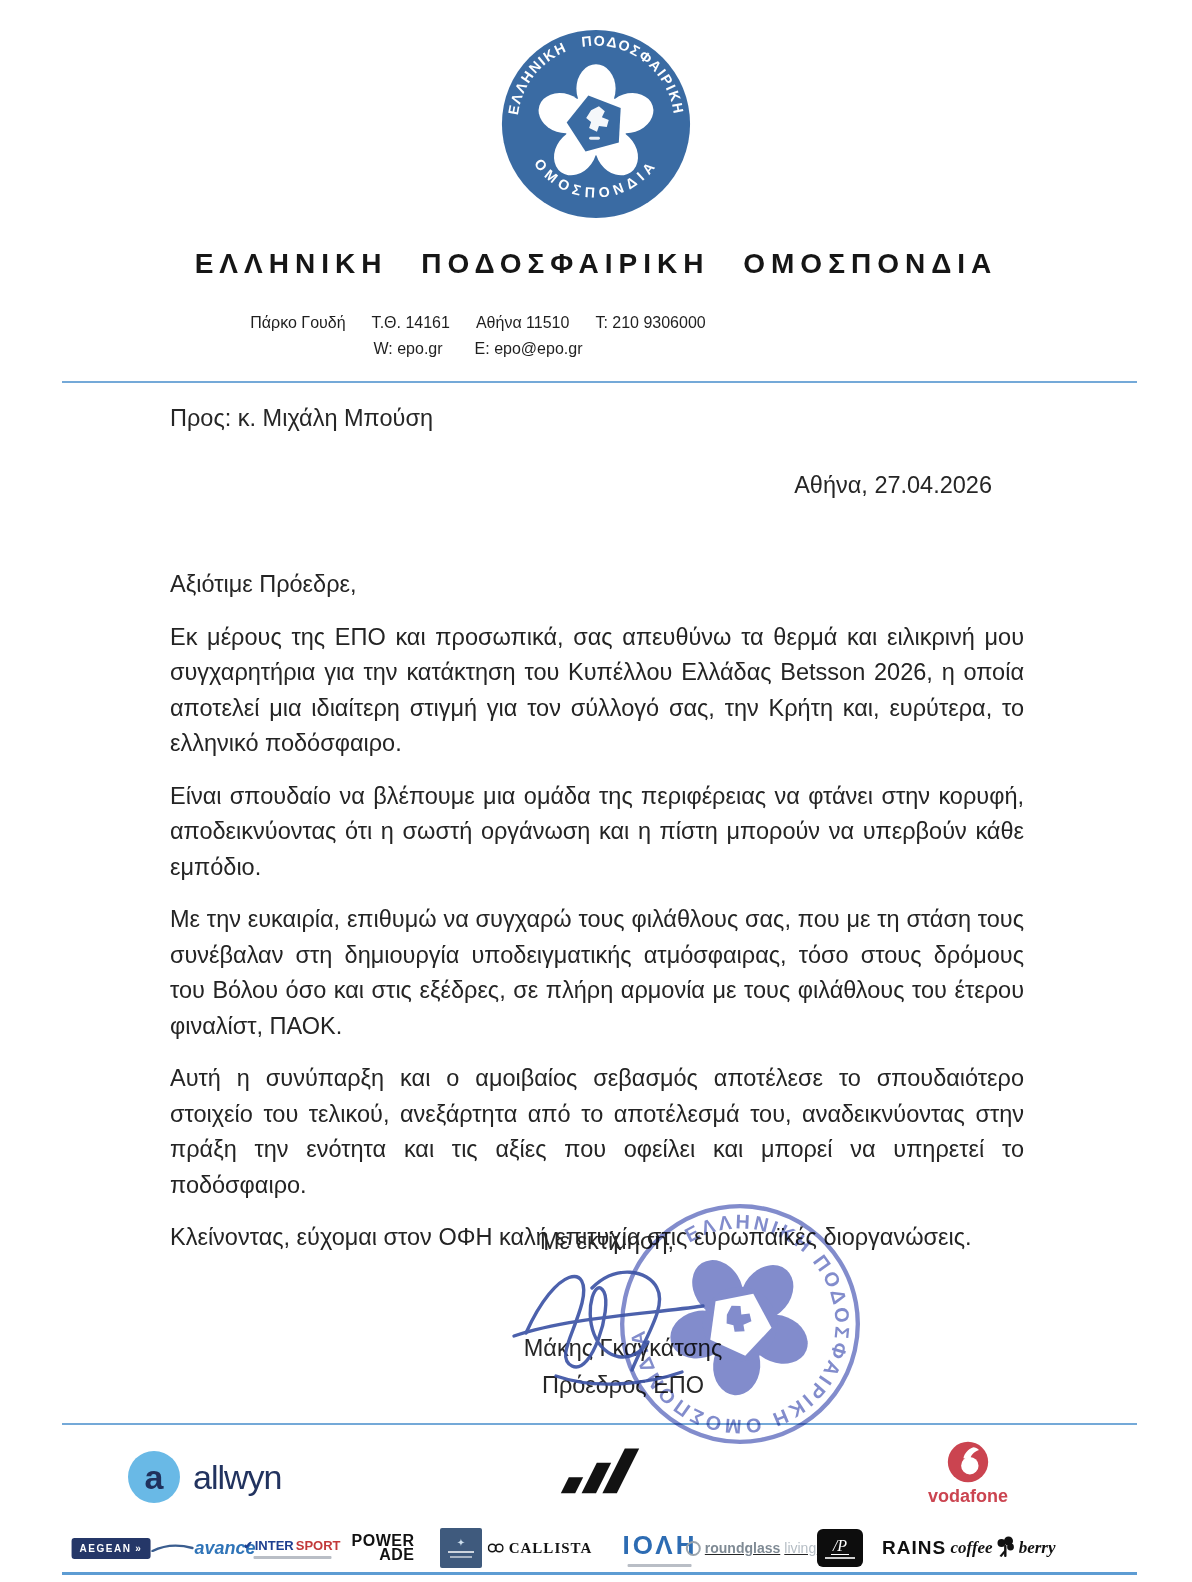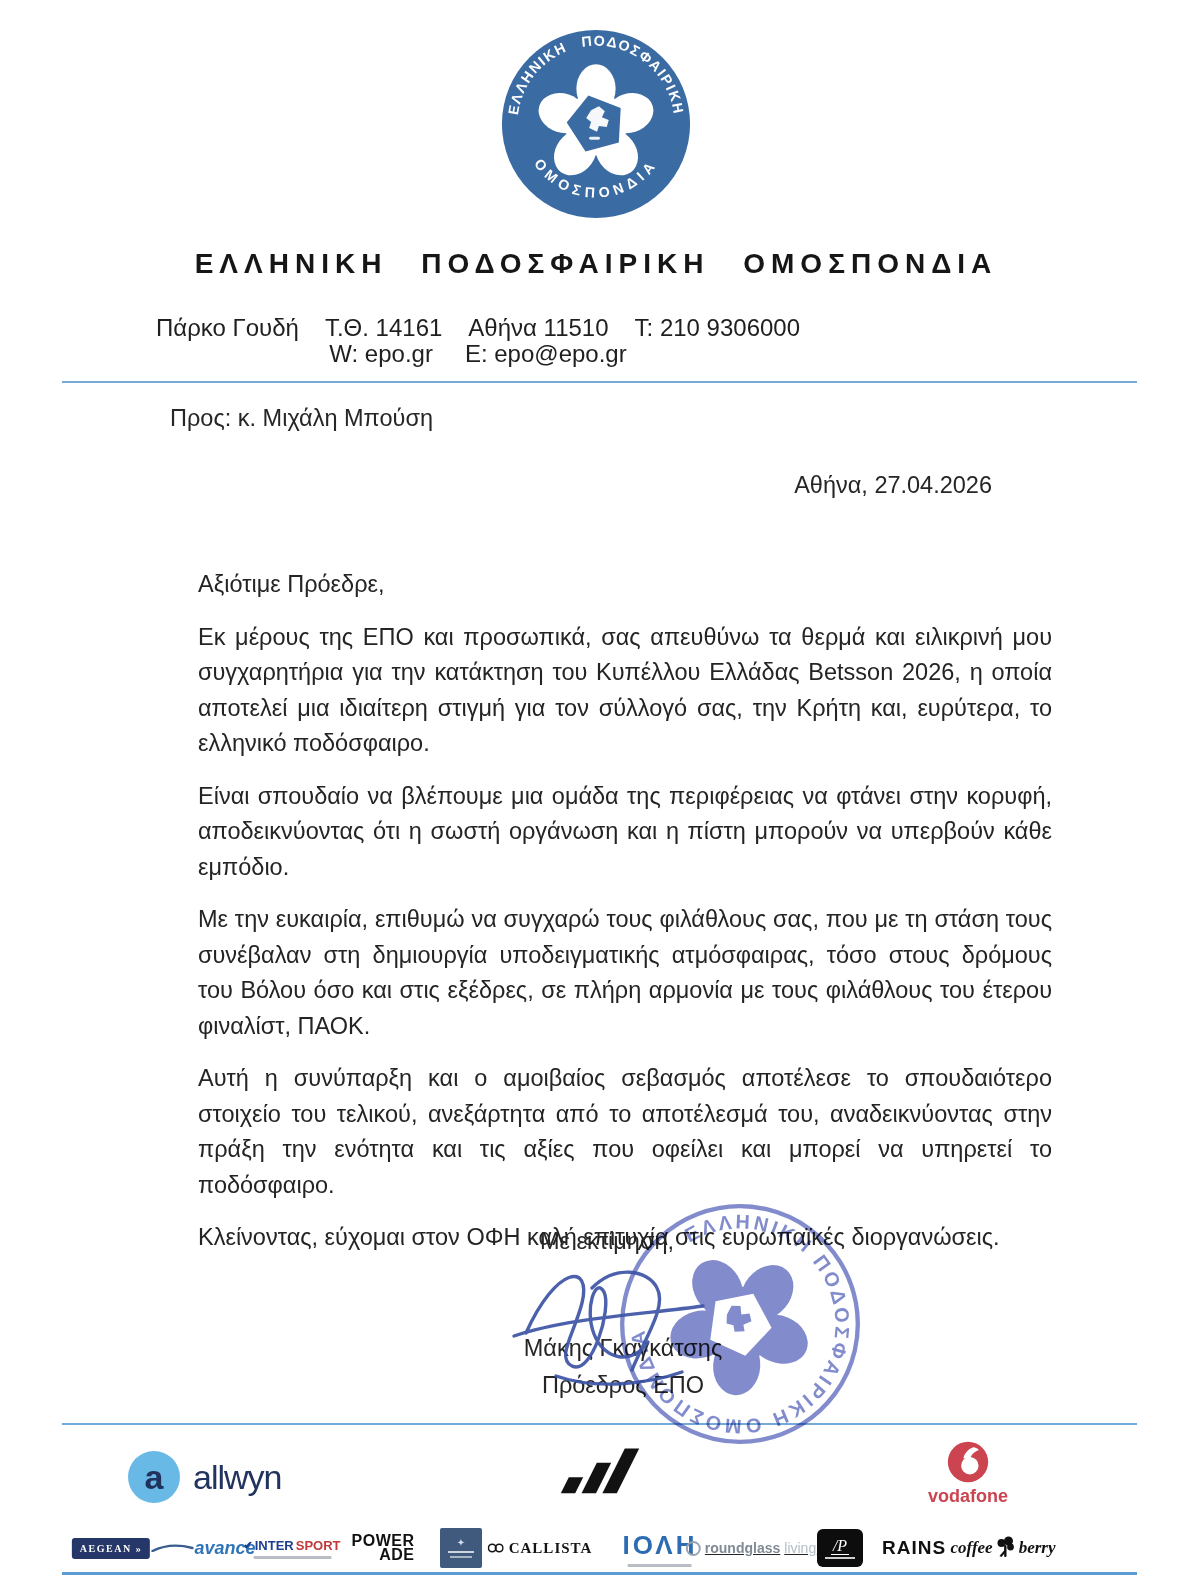--- a/index.html
+++ b/index.html
@@ -8,33 +8,33 @@
     margin:0 auto;overflow:hidden;
     font-family:"Liberation Sans", sans-serif;color:#262626;
   }
   
   .logo-wrap{position:absolute;left:498px;top:24px;width:196px;height:200px;}
   .org-title{
     position:absolute;left:0;top:248px;width:1192px;text-align:center;
     font-size:28px;font-weight:bold;letter-spacing:6px;word-spacing:20px;color:#161616;
   }
   .addr-row{position:absolute;left:0;width:956px;display:flex;justify-content:center;gap:26px;
-    font-size:24px;color:#1f1f1f;}
+    font-size:16px;color:#1f1f1f;}
   .addr-row.l1{top:314px;}
   .addr-row.l2{top:340px;gap:32px;}
   .rule{position:absolute;left:62px;width:1075px;height:2px;background:#74a9d8;}
   .rule.r1{top:381px;}
   .rule.r2{top:1423px;}
   .rule.r3{top:1572px;height:3px;background:#5d9cd3;}
   
   .recipient{position:absolute;left:170px;top:402px;font-size:23.5px;line-height:33px;}
   .recipient .ind{padding-left:54px;}
   .date-line{position:absolute;right:200px;top:472px;font-size:23.5px;}
   
-  .body-block{position:absolute;left:170px;top:567px;width:854px;margin-left:28px;}
+  .body-block{position:absolute;left:170px;top:567px;width:854px;}
   .body-block p{
     margin:0 0 17px 0;font-size:23.5px;line-height:35.5px;
     text-align:justify;color:#242424;
   }
   .body-block p.salutation{text-align:left;}
   .body-block p:last-child{text-align:left;}
   
   .closing{position:absolute;left:540px;top:1228px;font-size:23.5px;z-index:1;}
   .sig-scribble{position:absolute;left:496px;top:1248px;z-index:3;}
   .sig-names{position:absolute;left:482px;top:1330px;width:282px;text-align:center;
@@ -47,21 +47,21 @@
   .allwyn .ball{width:52px;height:52px;border-radius:50%;background:#69b9e6;
     display:flex;align-items:center;justify-content:center;
     font-size:34px;font-weight:bold;color:#20315c;}
   .allwyn .word{font-size:34px;font-weight:normal;letter-spacing:-1px;color:#22335f;}
   .adidas{left:556px;top:1441px;}
   .vodafone{left:928px;top:1440px;flex-direction:column;gap:2px;}
   .vodafone .word{font-size:18px;font-weight:bold;color:#cb4450;}
   .row2{top:1526px;height:44px;transform:translateX(-50%);justify-content:center;}
   .aegean{left:111px;}
   .aegean .box{background:#253768;border-radius:3px;padding:5px 8px;color:#fff;
-    font-size:10px;font-weight:bold;letter-spacing:1.5px;display:flex;gap:4px;align-items:center;font-family:Liberation Serif, serif;}
+    font-size:10px;font-weight:bold;letter-spacing:1.5px;display:flex;gap:4px;align-items:center;}
   .avance{left:203px;flex-direction:row;gap:0;justify-content:flex-end;}
   .avance .word{font-size:18px;font-weight:bold;font-style:italic;color:#2f74b8;letter-spacing:0;}
   .intersport{left:292px;flex-direction:column;gap:1px;}
   .intersport .line{display:flex;align-items:center;gap:2px;font-size:13px;font-weight:bold;}
   .intersport .pre{color:#1d3e8f;}
   .intersport .suf{color:#c23a3a;}
   .intersport .mark{color:#1d3e8f;font-size:11px;}
   .caption-bar{height:3px;background:#b9bec6;border-radius:1px;margin-top:2px;}
   .powerade{left:383px;flex-direction:column;align-items:flex-end;gap:0;}
   .powerade .t{font-size:16px;font-weight:900;color:#111;line-height:14px;letter-spacing:.5px;}

